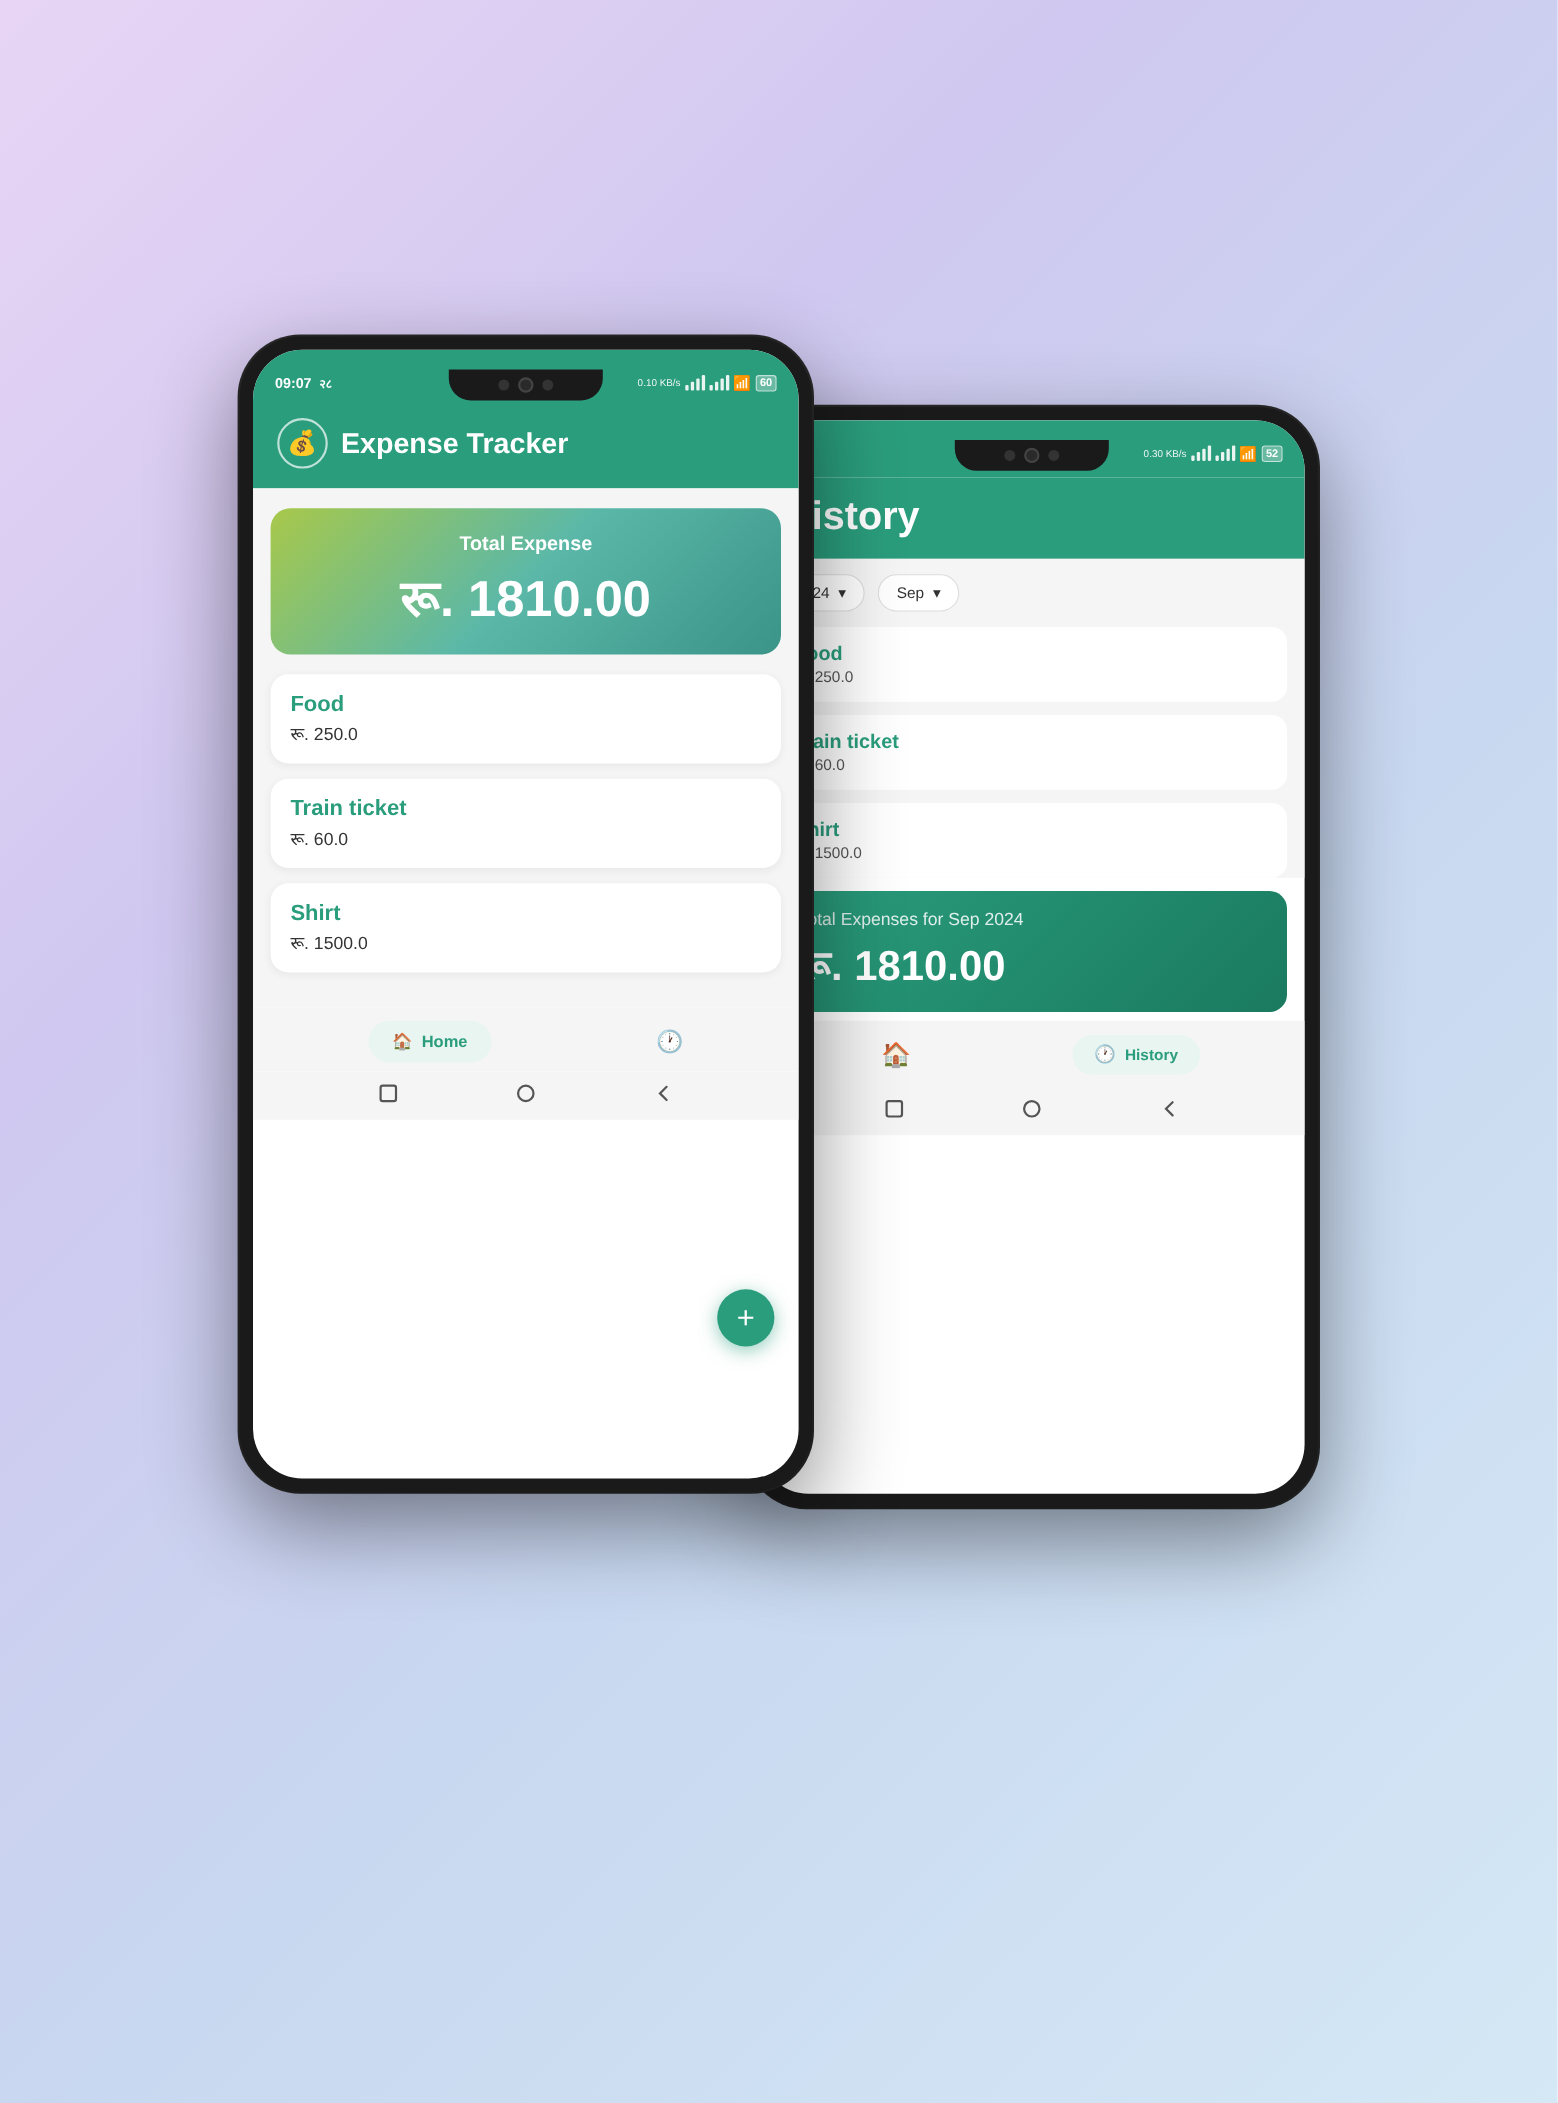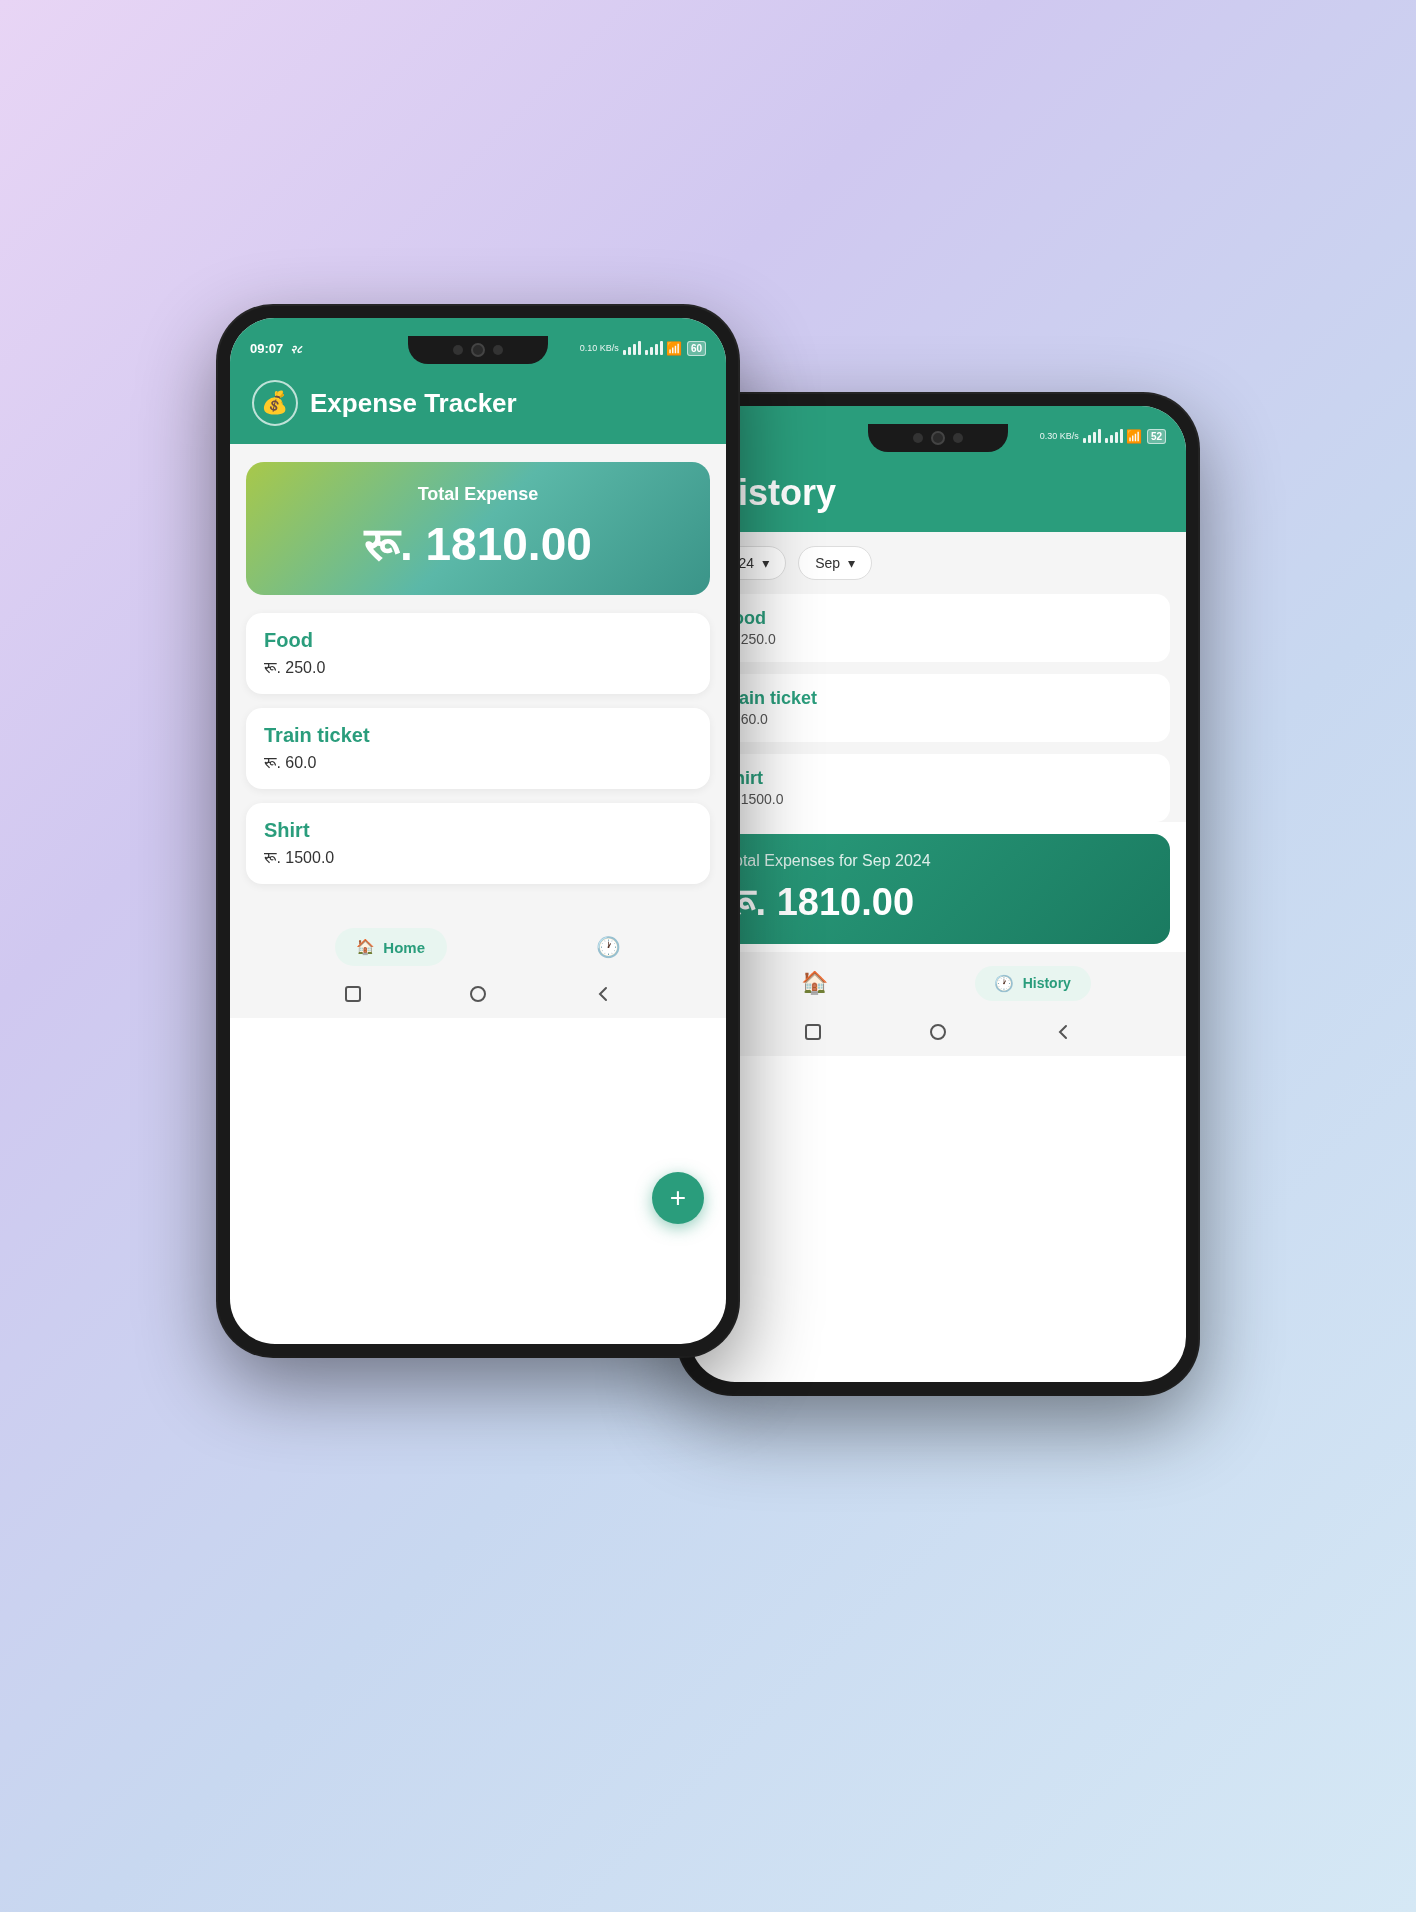--- a/index.html
+++ b/index.html
@@ -45,21 +45,21 @@
       left: 60px;
       top: 200px;
       z-index: 2;
     }
 
     
     .phone-2 {
       width: 520px;
       height: 1000px;
       right: 60px;
-      top: 288px;
+      top: 264px;
       z-index: 1;
     }
 
     
     .notch {
       position: absolute;
       top: 18px;
       left: 50%;
       transform: translateX(-50%);
       width: 140px;
@@ -492,21 +492,21 @@
 
       <div class="notch">
         <div class="notch-dot"></div>
         <div class="notch-camera"></div>
         <div class="notch-dot"></div>
       </div>
 
       <div class="status-bar dark-bg">
         <span class="status-time">
           <span>09:07</span>
-          &nbsp;<span style="font-size:11px;font-style:italic;">२८</span>
+          &nbsp;<span style="font-size:11px;">२८</span>
         </span>
         <div class="status-icons">
           <span style="font-size:9px; opacity:0.9;">0.10 KB/s</span>
           <div class="bar-signal">
             <span style="height:5px"></span>
               <span style="height:8px"></span>
               <span style="height:11px"></span>
               <span style="height:14px"></span>
           </div>
           <div class="bar-signal">

